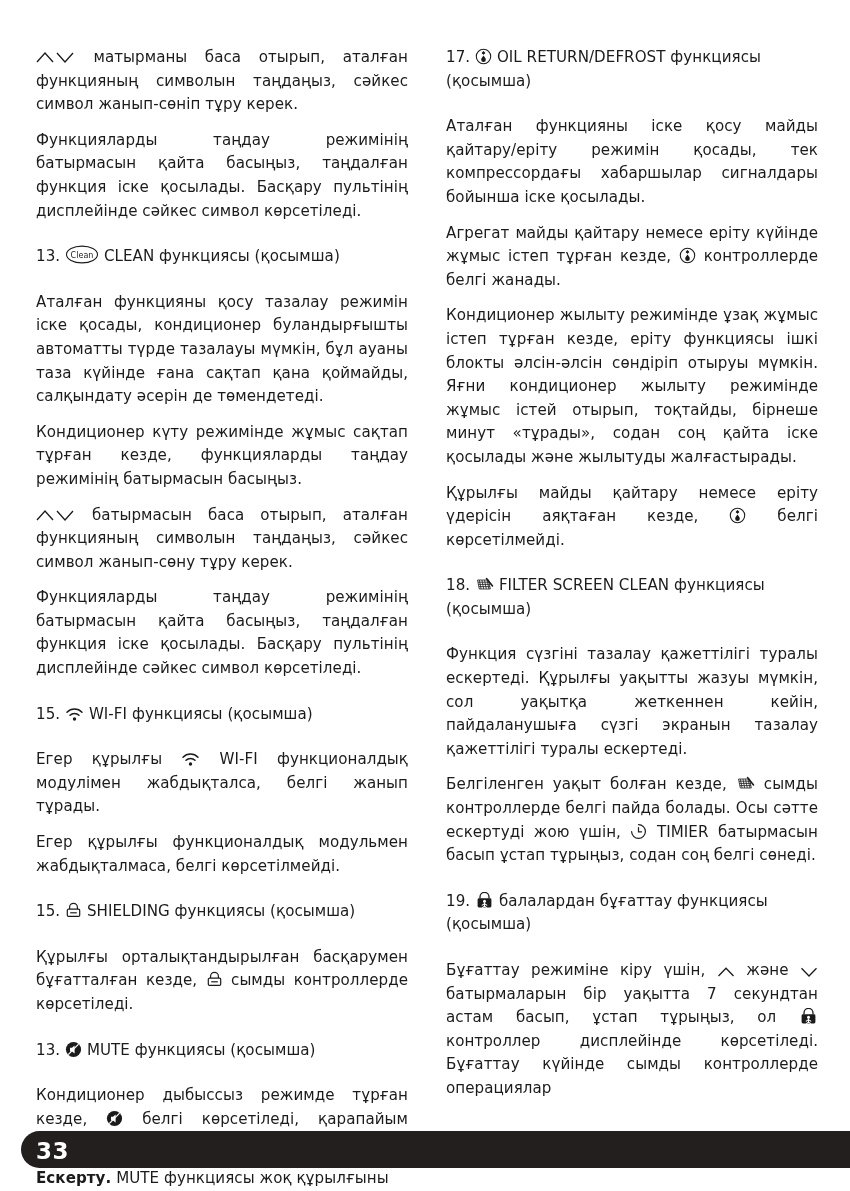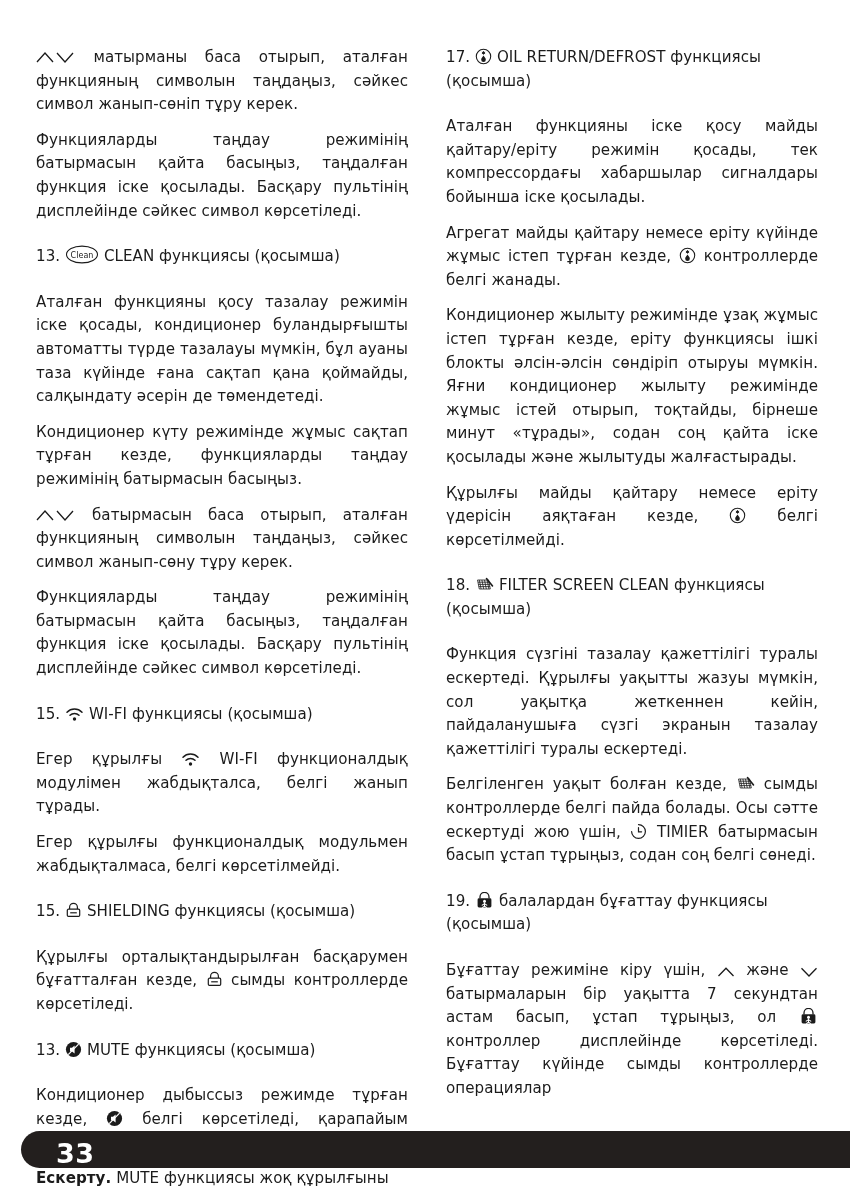--- a/index.html
+++ b/index.html
@@ -79,23 +79,23 @@
     position: absolute;
     left: 21px;
     top: 1131px;
     width: 860px;
     height: 37px;
     background: #231f1e;
     border-radius: 19px 0 0 19px;
   }
   .page-number {
     position: absolute;
-    left: 56px;
+    left: 36px;
     top: 1138px;
-    font-size: 27px;
+    font-size: 23px;
     font-weight: bold;
     color: #ffffff;
     letter-spacing: 0.5px;
     font-family: "DejaVu Sans", "Liberation Sans", sans-serif;
   }
 </style>
 </head>
 <body>
 
 <div class="page">

